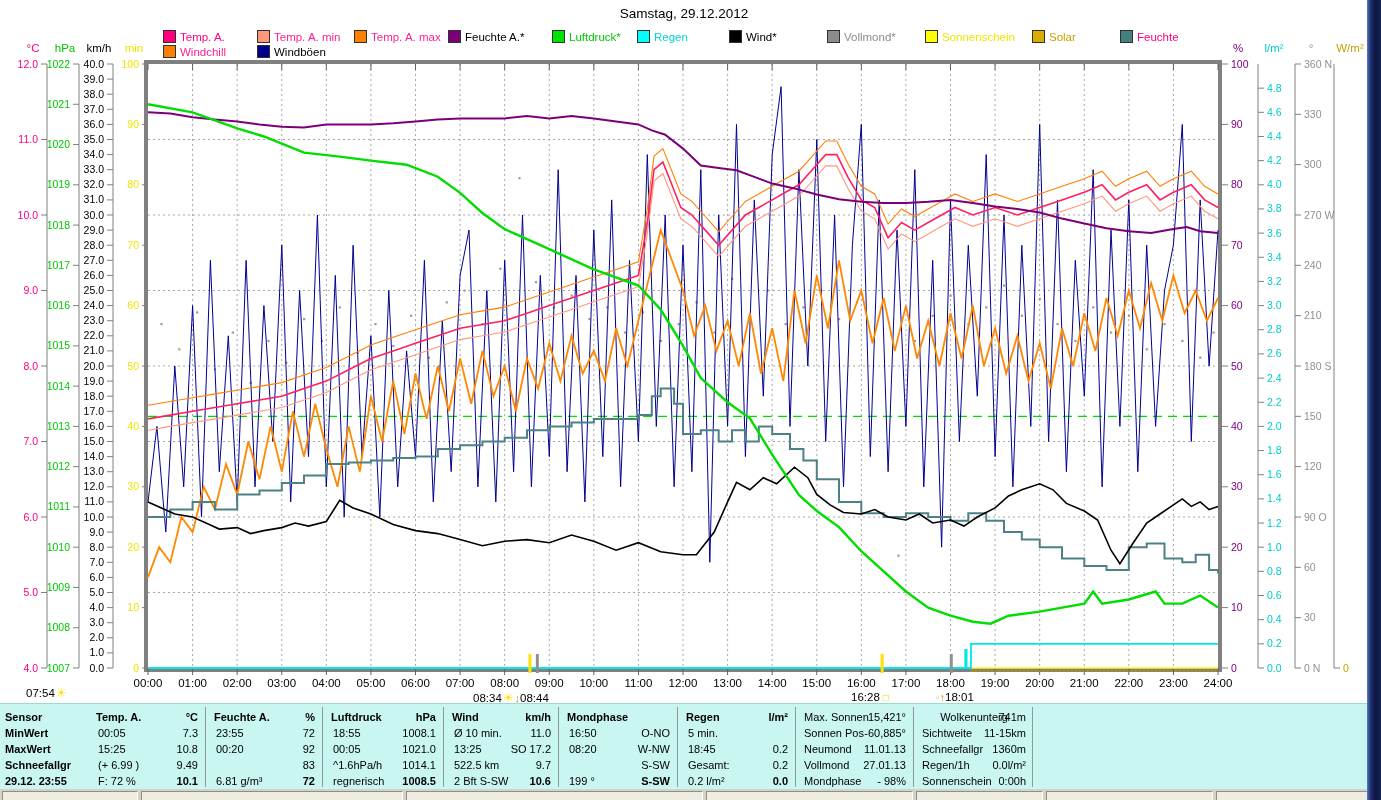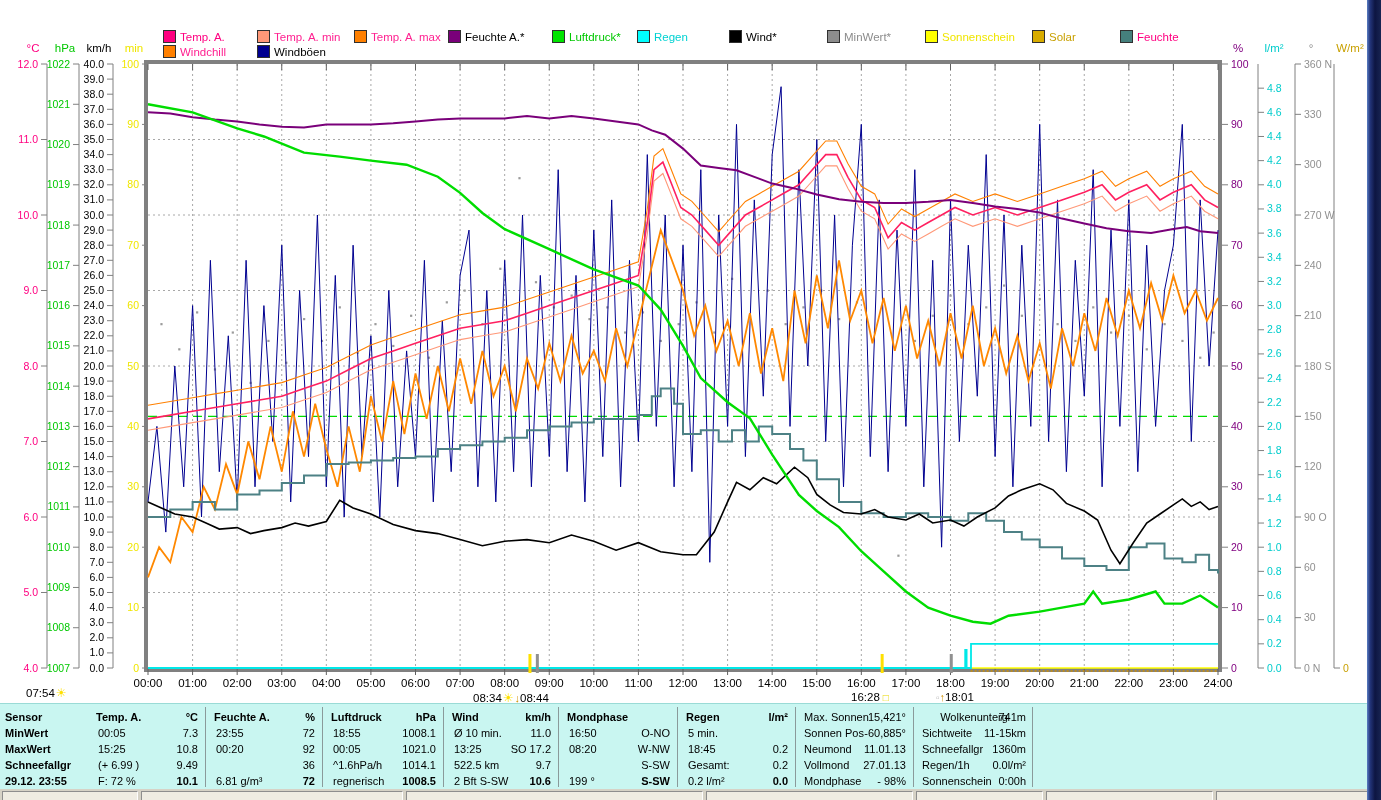--- a/index.html
+++ b/index.html
@@ -22,29 +22,30 @@
   .bold{font-weight:bold;}
   #statusbar{position:absolute;left:0;top:789px;width:1367px;height:11px;background:#d6d2c6;}
   .sseg{position:absolute;top:2px;height:14px;background:#efece2;border:1px solid;border-color:#8e8e8e #fdfdfd #fdfdfd #8e8e8e;}
   #right-border{position:absolute;left:1367px;top:0;width:14px;height:800px;
     background:linear-gradient(90deg,#5b7fc4 0px,#24367c 3px,#0d1542 8px,#182452 14px);}
 </style>
 </head>
 <body>
 
 <div id="window">
+  <div id="page-title">Samstag, 29.12.2012</div>
   <div id="legend">
       <div class="lg-item" style="left: 163px; top: 30px;"><span class="lg-box" style="background: rgb(255, 0, 128);"></span><span style="color: rgb(255, 0, 128);">Temp. A.</span></div>
       <div class="lg-item" style="left: 257px; top: 30px;"><span class="lg-box" style="background: rgb(255, 152, 120);"></span><span style="color: rgb(255, 32, 144);">Temp. A. min</span></div>
       <div class="lg-item" style="left: 354px; top: 30px;"><span class="lg-box" style="background: rgb(255, 128, 0);"></span><span style="color: rgb(255, 32, 144);">Temp. A. max</span></div>
       <div class="lg-item" style="left: 448px; top: 30px;"><span class="lg-box" style="background: rgb(122, 0, 122);"></span><span style="color: rgb(0, 0, 0);">Feuchte A.*</span></div>
       <div class="lg-item" style="left: 552px; top: 30px;"><span class="lg-box" style="background: rgb(0, 228, 0);"></span><span style="color: rgb(0, 200, 0);">Luftdruck*</span></div>
       <div class="lg-item" style="left: 637px; top: 30px;"><span class="lg-box" style="background: rgb(0, 255, 255);"></span><span style="color: rgb(0, 210, 210);">Regen</span></div>
       <div class="lg-item" style="left: 729px; top: 30px;"><span class="lg-box" style="background: rgb(0, 0, 0);"></span><span style="color: rgb(0, 0, 0);">Wind*</span></div>
-      <div class="lg-item" style="left: 827px; top: 30px;"><span class="lg-box" style="background: rgb(140, 140, 140);"></span><span style="color: rgb(140, 140, 140);">MinWert*</span></div>
+      <div class="lg-item" style="left: 827px; top: 30px;"><span class="lg-box" style="background: rgb(140, 140, 140);"></span><span style="color: rgb(140, 140, 140);">Vollmond*</span></div>
       <div class="lg-item" style="left: 925px; top: 30px;"><span class="lg-box" style="background: rgb(255, 255, 0);"></span><span style="color: rgb(240, 230, 0);">Sonnenschein</span></div>
       <div class="lg-item" style="left: 1022px; top: 30px; margin-left: 10px;"><span class="lg-box" style="background: rgb(216, 172, 0);"></span><span style="color: rgb(200, 160, 0);">Solar</span></div>
       <div class="lg-item" style="left: 1120px; top: 30px;"><span class="lg-box" style="background: rgb(69, 128, 125);"></span><span style="color: rgb(255, 0, 128);">Feuchte</span></div>
       <div class="lg-item" style="left: 163px; top: 45px;"><span class="lg-box" style="background: rgb(255, 128, 0);"></span><span style="color: rgb(255, 32, 144);">Windchill</span></div>
       <div class="lg-item" style="left: 257px; top: 45px;"><span class="lg-box" style="background: rgb(0, 0, 144);"></span><span style="color: rgb(0, 0, 0);">Windböen</span></div>
     </div>
 
   <svg id="chart" width="1381" height="710">
       <rect x="144" y="60" width="4" height="612" fill="#808080"></rect>
       <rect x="1218" y="60" width="4" height="612" fill="#808080"></rect>
@@ -539,21 +540,21 @@
       <div class="tcell" style="left: 96px; top: 55px; width: 102px; text-align: right;">9.49</div>
       <div class="tcell" style="left: 98px; top: 71px; width: 70px; text-align: left;">F: 72 %</div>
       <div class="tcell bold" style="left: 96px; top: 71px; width: 102px; text-align: right;">10.1</div>
       <div class="tcell bold" style="left: 214px; top: 7px; width: 81px; text-align: left;">Feuchte A.</div>
       <div class="tcell bold" style="left: 214px; top: 7px; width: 101px; text-align: right;">%</div>
       <div class="tcell" style="left: 216px; top: 23px; width: 69px; text-align: left;">23:55</div>
       <div class="tcell" style="left: 214px; top: 23px; width: 101px; text-align: right;">72</div>
       <div class="tcell" style="left: 216px; top: 39px; width: 69px; text-align: left;">00:20</div>
       <div class="tcell" style="left: 214px; top: 39px; width: 101px; text-align: right;">92</div>
       <div class="tcell" style="left: 216px; top: 55px; width: 69px; text-align: left;"></div>
-      <div class="tcell" style="left: 214px; top: 55px; width: 101px; text-align: right;">36</div>
+      <div class="tcell" style="left: 214px; top: 55px; width: 101px; text-align: right;">83</div>
       <div class="tcell" style="left: 216px; top: 71px; width: 69px; text-align: left;">6.81 g/m³</div>
       <div class="tcell bold" style="left: 214px; top: 71px; width: 101px; text-align: right;">72</div>
       <div class="tcell bold" style="left: 331px; top: 7px; width: 85px; text-align: left;">Luftdruck</div>
       <div class="tcell bold" style="left: 331px; top: 7px; width: 105px; text-align: right;">hPa</div>
       <div class="tcell" style="left: 333px; top: 23px; width: 73px; text-align: left;">18:55</div>
       <div class="tcell" style="left: 331px; top: 23px; width: 105px; text-align: right;">1008.1</div>
       <div class="tcell" style="left: 333px; top: 39px; width: 73px; text-align: left;">00:05</div>
       <div class="tcell" style="left: 331px; top: 39px; width: 105px; text-align: right;">1021.0</div>
       <div class="tcell" style="left: 333px; top: 55px; width: 73px; text-align: left;">^1.6hPa/h</div>
       <div class="tcell" style="left: 331px; top: 55px; width: 105px; text-align: right;">1014.1</div>

